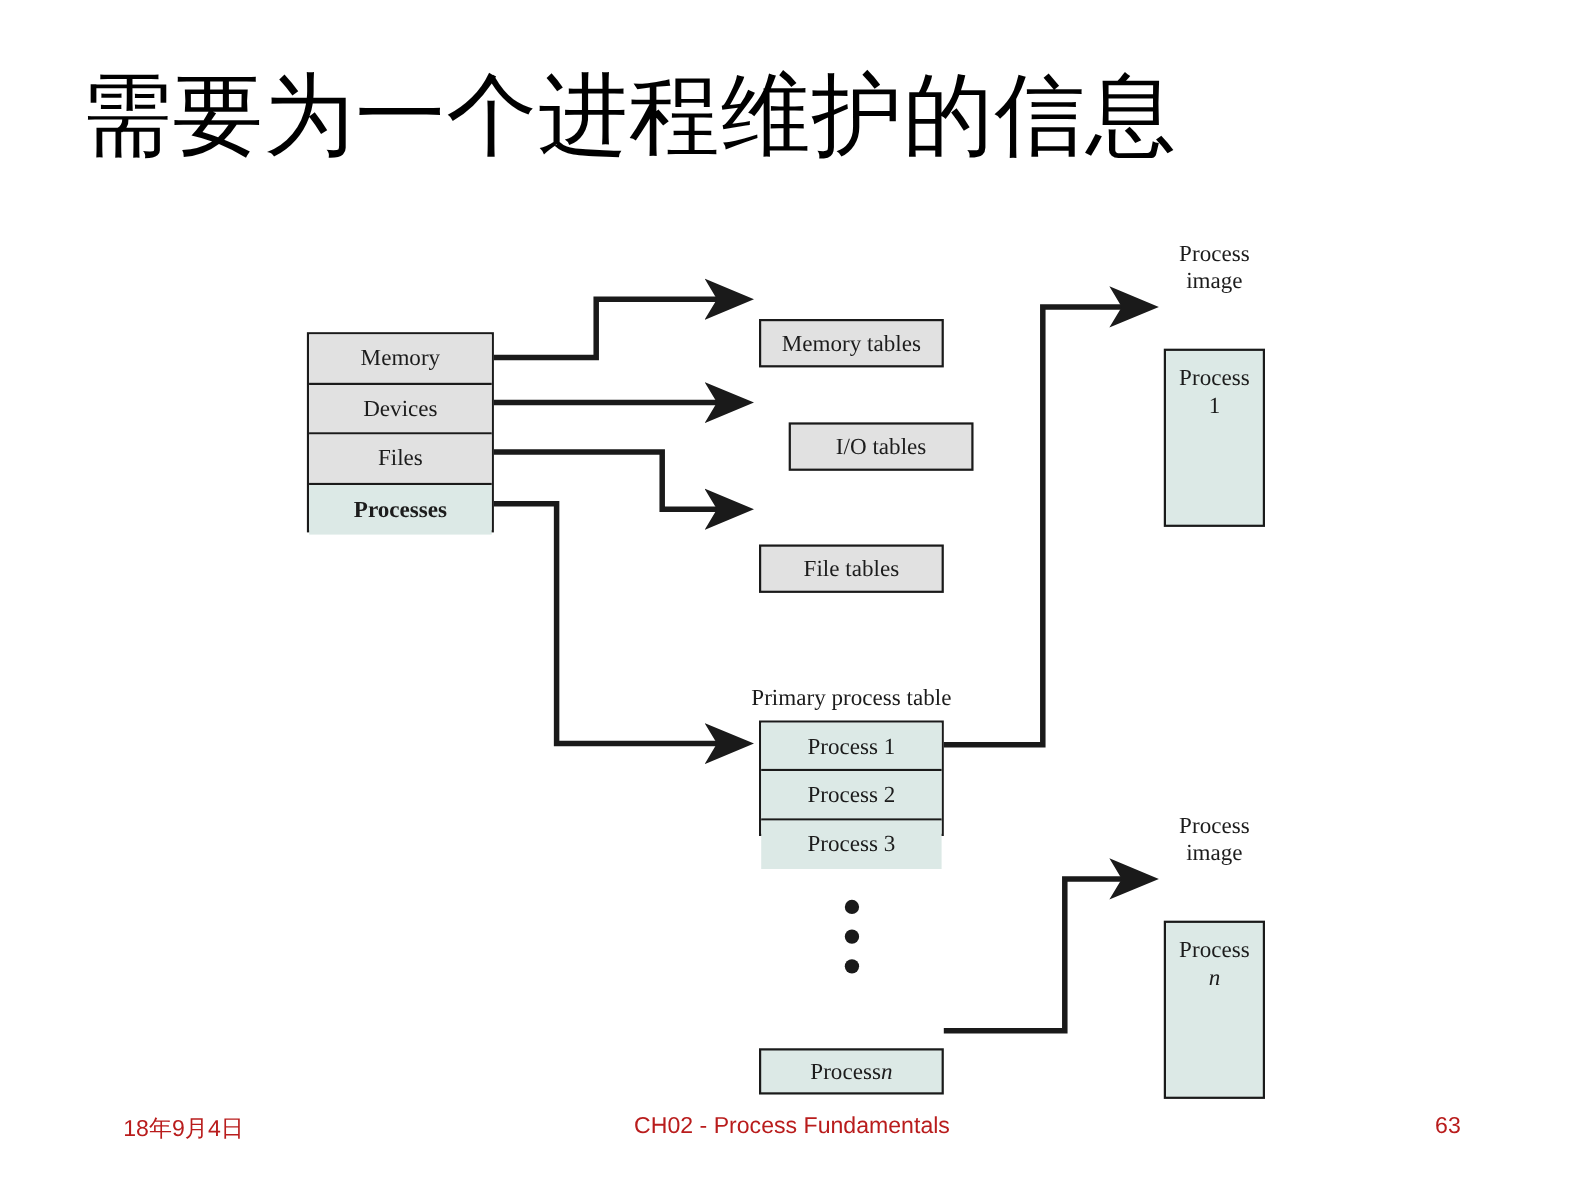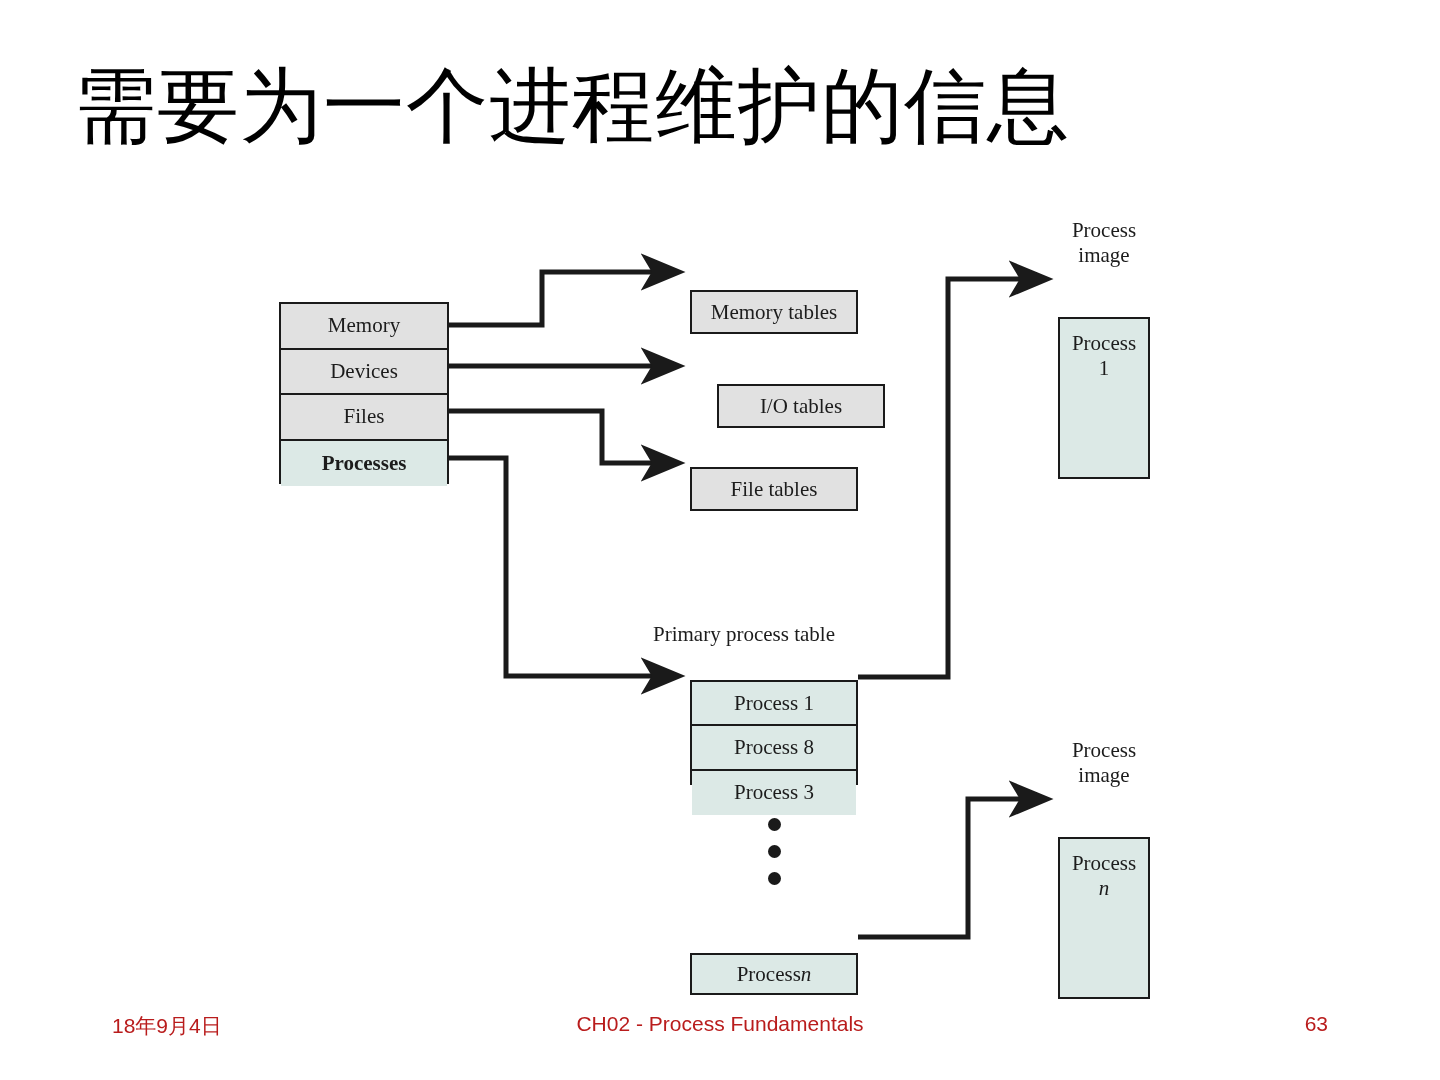--- a/index.html
+++ b/index.html
@@ -99,21 +99,20 @@
 
   
   #proc-table {
     position: absolute;
     left: 690px;
     top: 655px;
     width: 168px;
     height: 105px;
     box-sizing: border-box;
     border: 2px solid #1a1a1a;
-    margin-top: 25px;
   }
   #proc-table .prow {
     box-sizing: border-box;
     width: 100%;
     height: 44.3px;
     border-bottom: 2px solid #1a1a1a;
     background: #dce9e6;
     display: flex;
     align-items: center;
     justify-content: center;
@@ -162,21 +161,21 @@
     position: absolute;
     font-family: "Liberation Serif", serif;
     font-size: 21px;
     line-height: 25px;
     color: #1c1c1c;
     text-align: center;
     white-space: pre-line;
   }
   #cap-pimg1  { left: 1034px; top: 218px;  width: 140px; }
   #cap-pimgn  { left: 1034px; top: 738px;  width: 140px; }
-  #cap-ptable { left: 604px;  top: 622px;  width: 280px; }
+  #cap-ptable { left: 634px;  top: 622px;  width: 280px; }
 
   .ital { font-style: italic; }
 
   
   #footer {
     position: absolute;
     left: 0;
     top: 1012px;
     width: 1440px;
     height: 40px;
@@ -224,27 +223,27 @@
 
     <div id="res-stack">
       <div class="res-row fill-gray">Memory</div>
       <div class="res-row fill-gray">Devices</div>
       <div class="res-row fill-gray">Files</div>
       <div class="res-row fill-teal">Processes</div>
     </div>
 
     <div class="dbox tbl-box fill-gray" style="left:690px; top:250px;">Memory tables</div>
     <div class="dbox tbl-box fill-gray" style="left:717px; top:344px;">I/O tables</div>
-    <div class="dbox tbl-box fill-gray" style="left:690px; top:427px;">File tables</div>
+    <div class="dbox tbl-box fill-gray" style="left:690px; top:455px;">File tables</div>
 
     <div class="caption" id="cap-ptable">Primary process table</div>
 
     <div id="proc-table">
       <div class="prow">Process 1</div>
-      <div class="prow">Process 8</div>
+      <div class="prow">Process 2</div>
       <div class="prow">Process 3</div>
     </div>
 
     <div id="ellipsis">
       <div class="dot"></div>
       <div class="dot"></div>
       <div class="dot"></div>
     </div>
 
     <div class="dbox fill-teal" id="proc-n-box">

